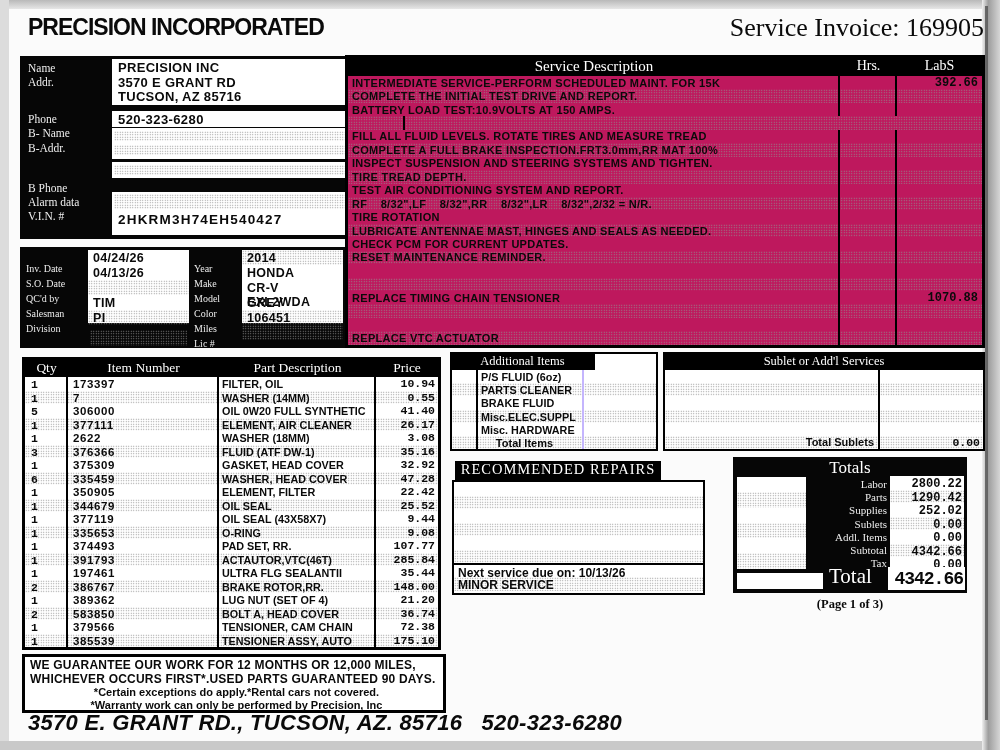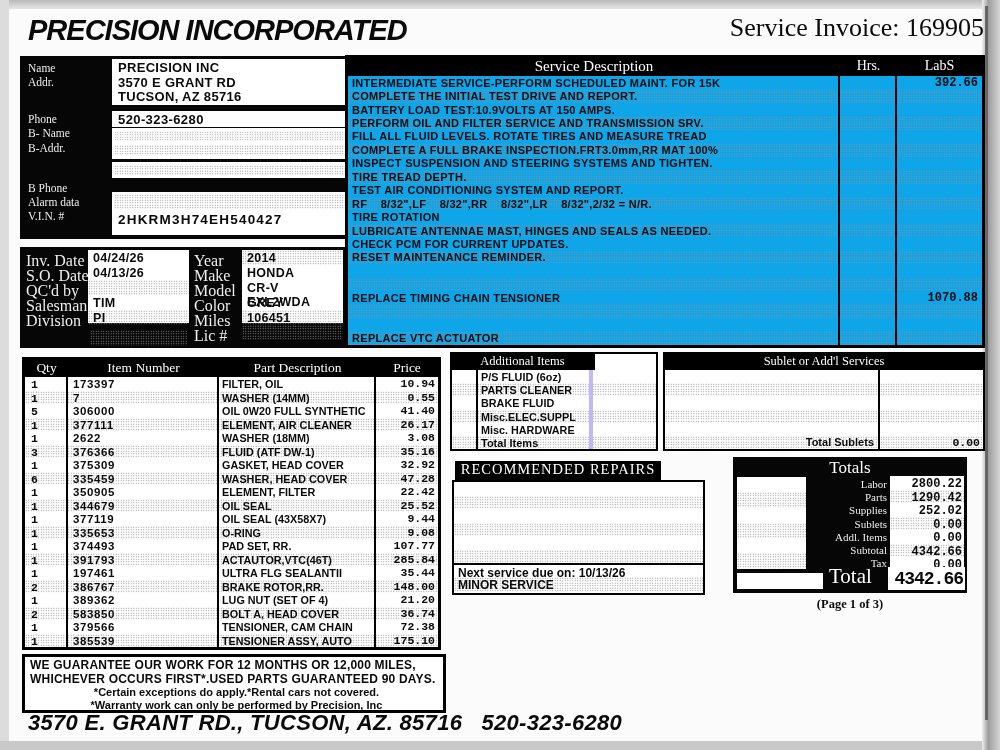--- a/index.html
+++ b/index.html
@@ -23,46 +23,46 @@
   .rec-rows>div:nth-child(even),
   .tot-left>div:nth-child(even),
   .tot-values>div:nth-child(even),
   .ord-vb-left>div:nth-child(3), .ord-vb-left>div:nth-child(5),
   .ord-vb-right>div:nth-child(1), .ord-vb-right>div:nth-child(5), .ord-vb-right>div:nth-child(6) {
     background-image: radial-gradient(#909090 0.7px, rgba(255,255,255,0) 0.85px);
     background-size: 2.5px 2.5px;
   }
 
   
-  .company { left:28px; top:14px; font-style:italic; font-weight:900; font-size:29px; letter-spacing:-1px; }
+  .company { left:28px; top:14px; font-weight:900; font-size:23px; letter-spacing:-1px; }
   .invno { left:690px; top:13px; width:294px; text-align:right; font-size:26px; font-family:"Liberation Serif","DejaVu Serif",serif; }
 
   
   .cust { left:20px; top:56px; width:326px; height:183px; background:#060606; }
   .cust-label { position:absolute; left:8px; color:#efefef; font-family:"Liberation Serif","DejaVu Serif",serif; font-size:11.5px; }
   .cust-vb { position:absolute; left:92px; width:250px; background:#fff; }
   .vb1 { top:3px; height:46px; padding:2px 0 0 6px; }
   .vb1 div { font-weight:bold; font-size:13px; line-height:14.5px; letter-spacing:.3px; }
   .vb2 { top:55px; height:16px; font-weight:bold; font-size:13px; padding:1px 0 0 6px; letter-spacing:.4px; }
   .vb3 { top:72px; height:31px; }
   .vb4 { top:106px; height:16px; }
   .vb5 { top:136px; height:43px; }
   .vb5 .vin { position:absolute; left:6px; top:20px; font-weight:bold; font-size:13.5px; letter-spacing:1.2px; }
   .strip { position:absolute; left:2px; right:2px; }
 
   
   .ord { left:20px; top:247px; width:326px; height:101px; background:#060606; }
-  .ord-labels { position:absolute; top:5px; color:#ededed; font-family:"Liberation Serif","DejaVu Serif",serif; font-size:16px; }
+  .ord-labels { position:absolute; top:16px; color:#ededed; font-family:"Liberation Serif","DejaVu Serif",serif; font-size:10px; }
   .ord-labels>div { height:15px; }
   .ord-vb { position:absolute; top:3px; height:73px; background:#fff; }
   .ord-vb>div { height:15px; font-weight:bold; font-size:12.5px; padding:1px 0 0 5px; letter-spacing:.3px; }
   .ord-fill { position:absolute; left:2px; right:2px; bottom:2px; height:16px; }
 
   
-  .svc { left:345px; top:55px; width:640px; height:293px; border:3px solid #000; background:#0ea5e9; }
+  .svc { left:345px; top:55px; width:640px; height:293px; border:3px solid #000; background:#be185d; }
   .svc-head { height:18px; background:#000; color:#fff; display:flex; font-family:"Liberation Serif","DejaVu Serif",serif; }
   .svc-head>div { text-align:center; }
   .h-desc { width:492px; font-size:15px; }
   .h-hrs { width:57px; font-size:14px; }
   .h-labs { flex:1; font-size:14px; }
   .svc-row { display:flex; height:13.45px; align-items:center; }
   .svc-desc { width:492px; border-right:2px solid #000; height:100%; padding-left:4px; font-weight:bold; font-size:11px; letter-spacing:.3px; white-space:pre; display:flex; align-items:center; }
   .svc-hrs { width:57px; border-right:2px solid #000; height:100%; }
   .svc-labs { flex:1; text-align:right; padding-right:4px; font-family:"Liberation Mono","DejaVu Sans Mono",monospace; font-weight:bold; font-size:12px; }
 
@@ -77,24 +77,24 @@
   .p-desc { width:157px; border-right:2px solid #000; height:100%; padding:1px 0 0 3px; font-weight:bold; font-size:10.8px; }
   .p-price { flex:1; text-align:right; padding-right:3px; font-family:"Liberation Mono","DejaVu Sans Mono",monospace; font-weight:bold; font-size:11.5px; }
 
   
   .addl { left:450px; top:352px; width:208px; height:99px; border:2px solid #000; background:#fff; }
   .addl-head { height:16px; display:flex; }
   .addl-head-black { width:141px; background:#000; color:#fff; text-align:center; font-family:"Liberation Serif","DejaVu Serif",serif; font-size:12.5px; }
   .addl-head-rest { flex:1; border-left:2px solid #000; }
   .a-row { display:flex; height:13.2px; align-items:center; }
   .a-qty { width:26px; border-right:2px solid #000; height:100%; }
-  .a-desc { width:115px; border-right:4px solid #c4b5fd; height:100%; padding:1px 0 0 3px; font-weight:bold; font-size:10.8px; }
+  .a-desc { width:106px; border-right:2px solid #c4b5fd; height:100%; padding:1px 0 0 3px; font-weight:bold; font-size:10.8px; }
   .a-price { flex:1; height:100%; }
   .addl-total { height:13px; }
-  .addl-total .a-desc { text-align:left; padding-right:14px; font-size:11px; }
+  .addl-total .a-desc { text-align:center; padding-right:14px; font-size:11px; }
 
   
   .sub { left:663px; top:352px; width:322px; height:99px; border:2px solid #000; background:#fff; }
   .sub-head { height:16px; background:#000; color:#fff; text-align:center; font-family:"Liberation Serif","DejaVu Serif",serif; font-size:12.5px; }
   .s-row { display:flex; height:13.2px; align-items:center; }
   .s-desc { width:215px; border-right:2px solid #000; height:100%; }
   .s-price { flex:1; height:100%; }
   .sub-total { height:13px; }
   .sub-total .s-desc { text-align:right; padding-right:4px; font-weight:bold; font-size:11px; }
   .sub-total .s-price { text-align:right; padding-right:3px; font-family:"Liberation Mono","DejaVu Sans Mono",monospace; font-weight:bold; font-size:11.5px; }
@@ -221,21 +221,20 @@
       <div class="svc-desc">COMPLETE THE INITIAL TEST DRIVE AND REPORT.</div>
       <div class="svc-hrs"></div>
       <div class="svc-labs"></div>
     </div>
       <div class="svc-row">
       <div class="svc-desc">BATTERY LOAD TEST:10.9VOLTS AT 150 AMPS.</div>
       <div class="svc-hrs"></div>
       <div class="svc-labs"></div>
     </div>
       <div class="svc-row">
-      <div class="svc-desc">PERFORM OIL AND FILTER SERVICE AND TRANSMISSION SRV.</div>
       <div class="svc-hrs"></div>
       <div class="svc-labs"></div>
     </div>
       <div class="svc-row">
       <div class="svc-desc">FILL ALL FLUID LEVELS. ROTATE TIRES AND MEASURE TREAD</div>
       <div class="svc-hrs"></div>
       <div class="svc-labs"></div>
     </div>
       <div class="svc-row">
       <div class="svc-desc">COMPLETE A FULL BRAKE INSPECTION.FRT3.0mm,RR MAT 100%</div>

